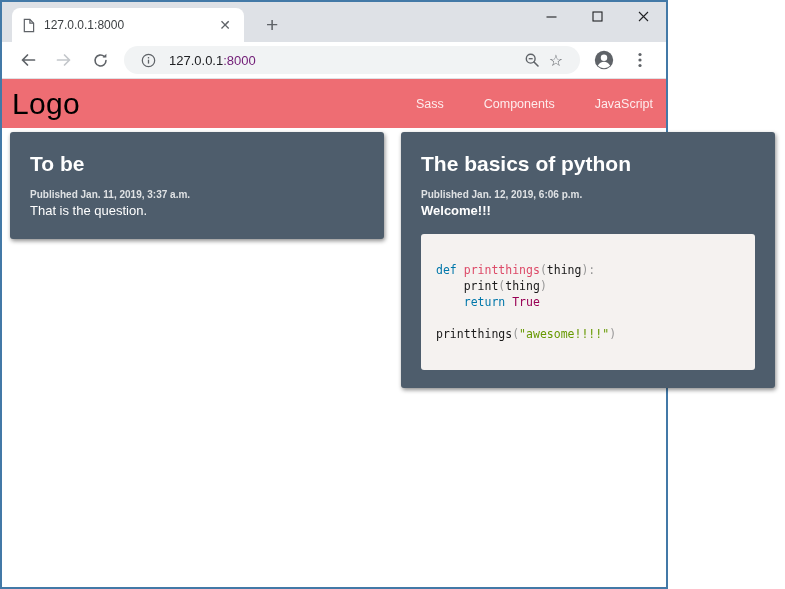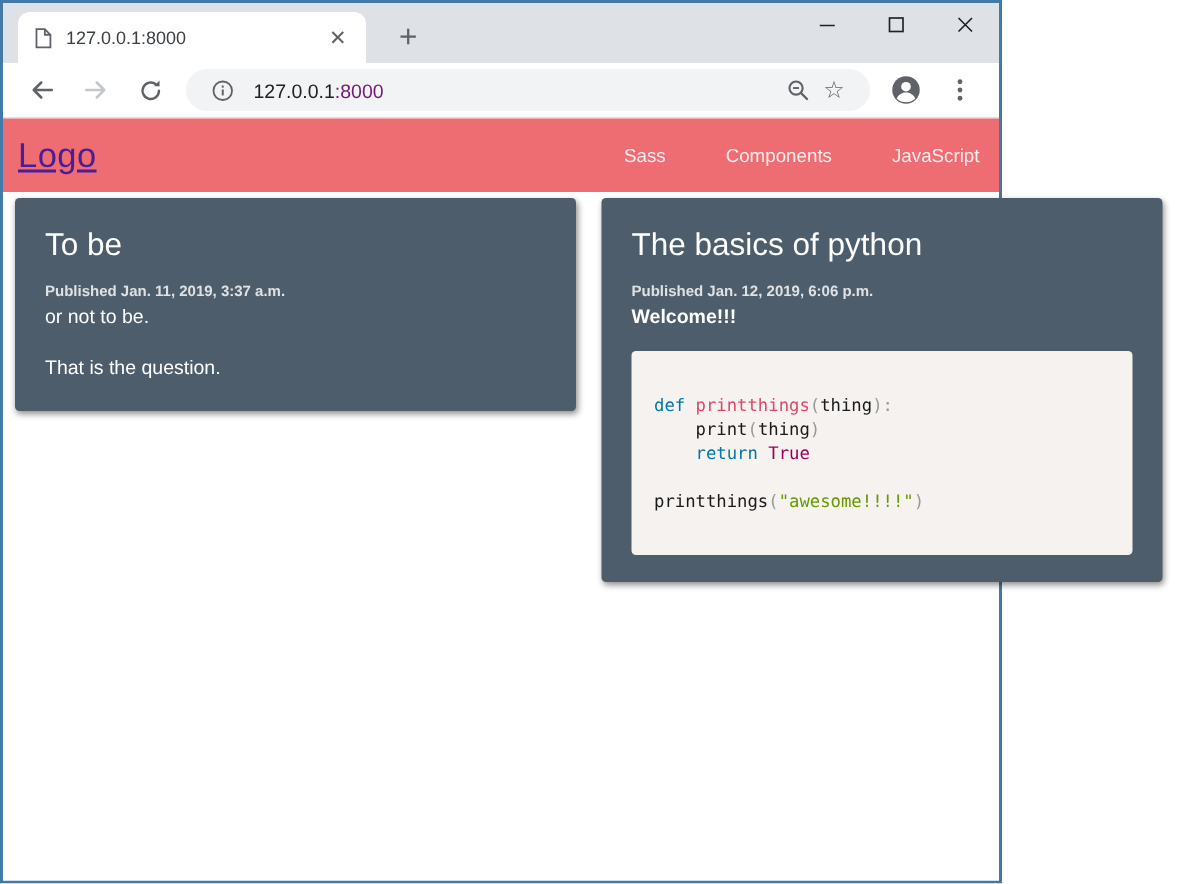--- a/index.html
+++ b/index.html
@@ -31,31 +31,31 @@
     flex:1; height:28px; background:#f1f3f4; border-radius:14px;
     display:flex; align-items:center; padding:0 12px; margin:0 6px; min-width:0;
   }
   .url { font-size:13px; color:#202124; margin-left:9px; flex:1; white-space:nowrap; }
   .url .port { color:#701a75; }
   .omni-icon { display:flex; align-items:center; justify-content:center; width:24px; height:24px; }
   .star { font-size:16px; color:#5f6368; }
 
   
   .navbar { height:49px; flex:0 0 49px; background:var(--navbar,#ee6d73); display:flex; align-items:center; padding:0 13px 0 10px; }
-  .brand { color:#4c1d95; font-size:23px; font-weight:400; letter-spacing:.3px;text-decoration:underline; }
+  .brand { color:#000000; font-size:30px; font-weight:400; letter-spacing:.3px; }
   .nav-links { margin-left:auto; display:flex; gap:40px; }
   .nav-link { color:rgba(255,255,255,.87); font-size:12.5px; text-decoration:none; }
 
   
   .content { flex:1; background:#fff; padding:4px 8px; display:flex; gap:17px; align-items:flex-start; }
   .card {
     flex:0 0 374px; width:374px; background:var(--card,#4e5d6c); color:#fff;
     padding:12px 20px 18px; border-radius:3px; box-shadow:1px 2px 4px rgba(0,0,0,.45);
   }
-  .card-title { font-size:21px; font-weight:400; margin:8px 0 13px; }
+  .card-title { font-size:21px; font-weight:700; margin:8px 0 13px; }
   .card-date { font-size:10px; font-weight:bold; color:rgba(255,255,255,.82); margin-bottom:3px; }
   .card-text { font-size:13px; line-height:1.25; margin-bottom:18px; }
   .card-text:last-child { margin-bottom:2px; }
   .card-intro { font-size:13px; font-weight:bold; }
 
   
   .codeblock {
     background:var(--code-bg,#f5f2f0); border-radius:3px; margin-top:16px;
     padding:28px 15px; font-family:"DejaVu Sans Mono","Liberation Mono",monospace;
     font-size:11.5px; line-height:16px; color:#1a1a1a;
@@ -166,21 +166,20 @@
       <a class="nav-link">Components</a>
       <a class="nav-link">JavaScript</a>
     </div>
   </div>
 
   <div class="content">
 
     <div class="card">
       <div class="card-title">To be</div>
       <div class="card-date">Published Jan. 11, 2019, 3:37 a.m.</div>
-      <p class="card-text">or not to be.</p>
       <p class="card-text">That is the question.</p>
     </div>
 
     <div class="card">
       <div class="card-title">The basics of python</div>
       <div class="card-date">Published Jan. 12, 2019, 6:06 p.m.</div>
       <p class="card-intro">Welcome!!!</p>
       <div class="codeblock">
           <div class="code-line"><span class="tok-keyword">def </span><span class="tok-function">printthings</span><span class="tok-punct">(</span><span class="tok-plain">thing</span><span class="tok-punct">):</span></div>
           <div class="code-line"><span class="tok-plain">    print</span><span class="tok-punct">(</span><span class="tok-plain">thing</span><span class="tok-punct">)</span></div>

